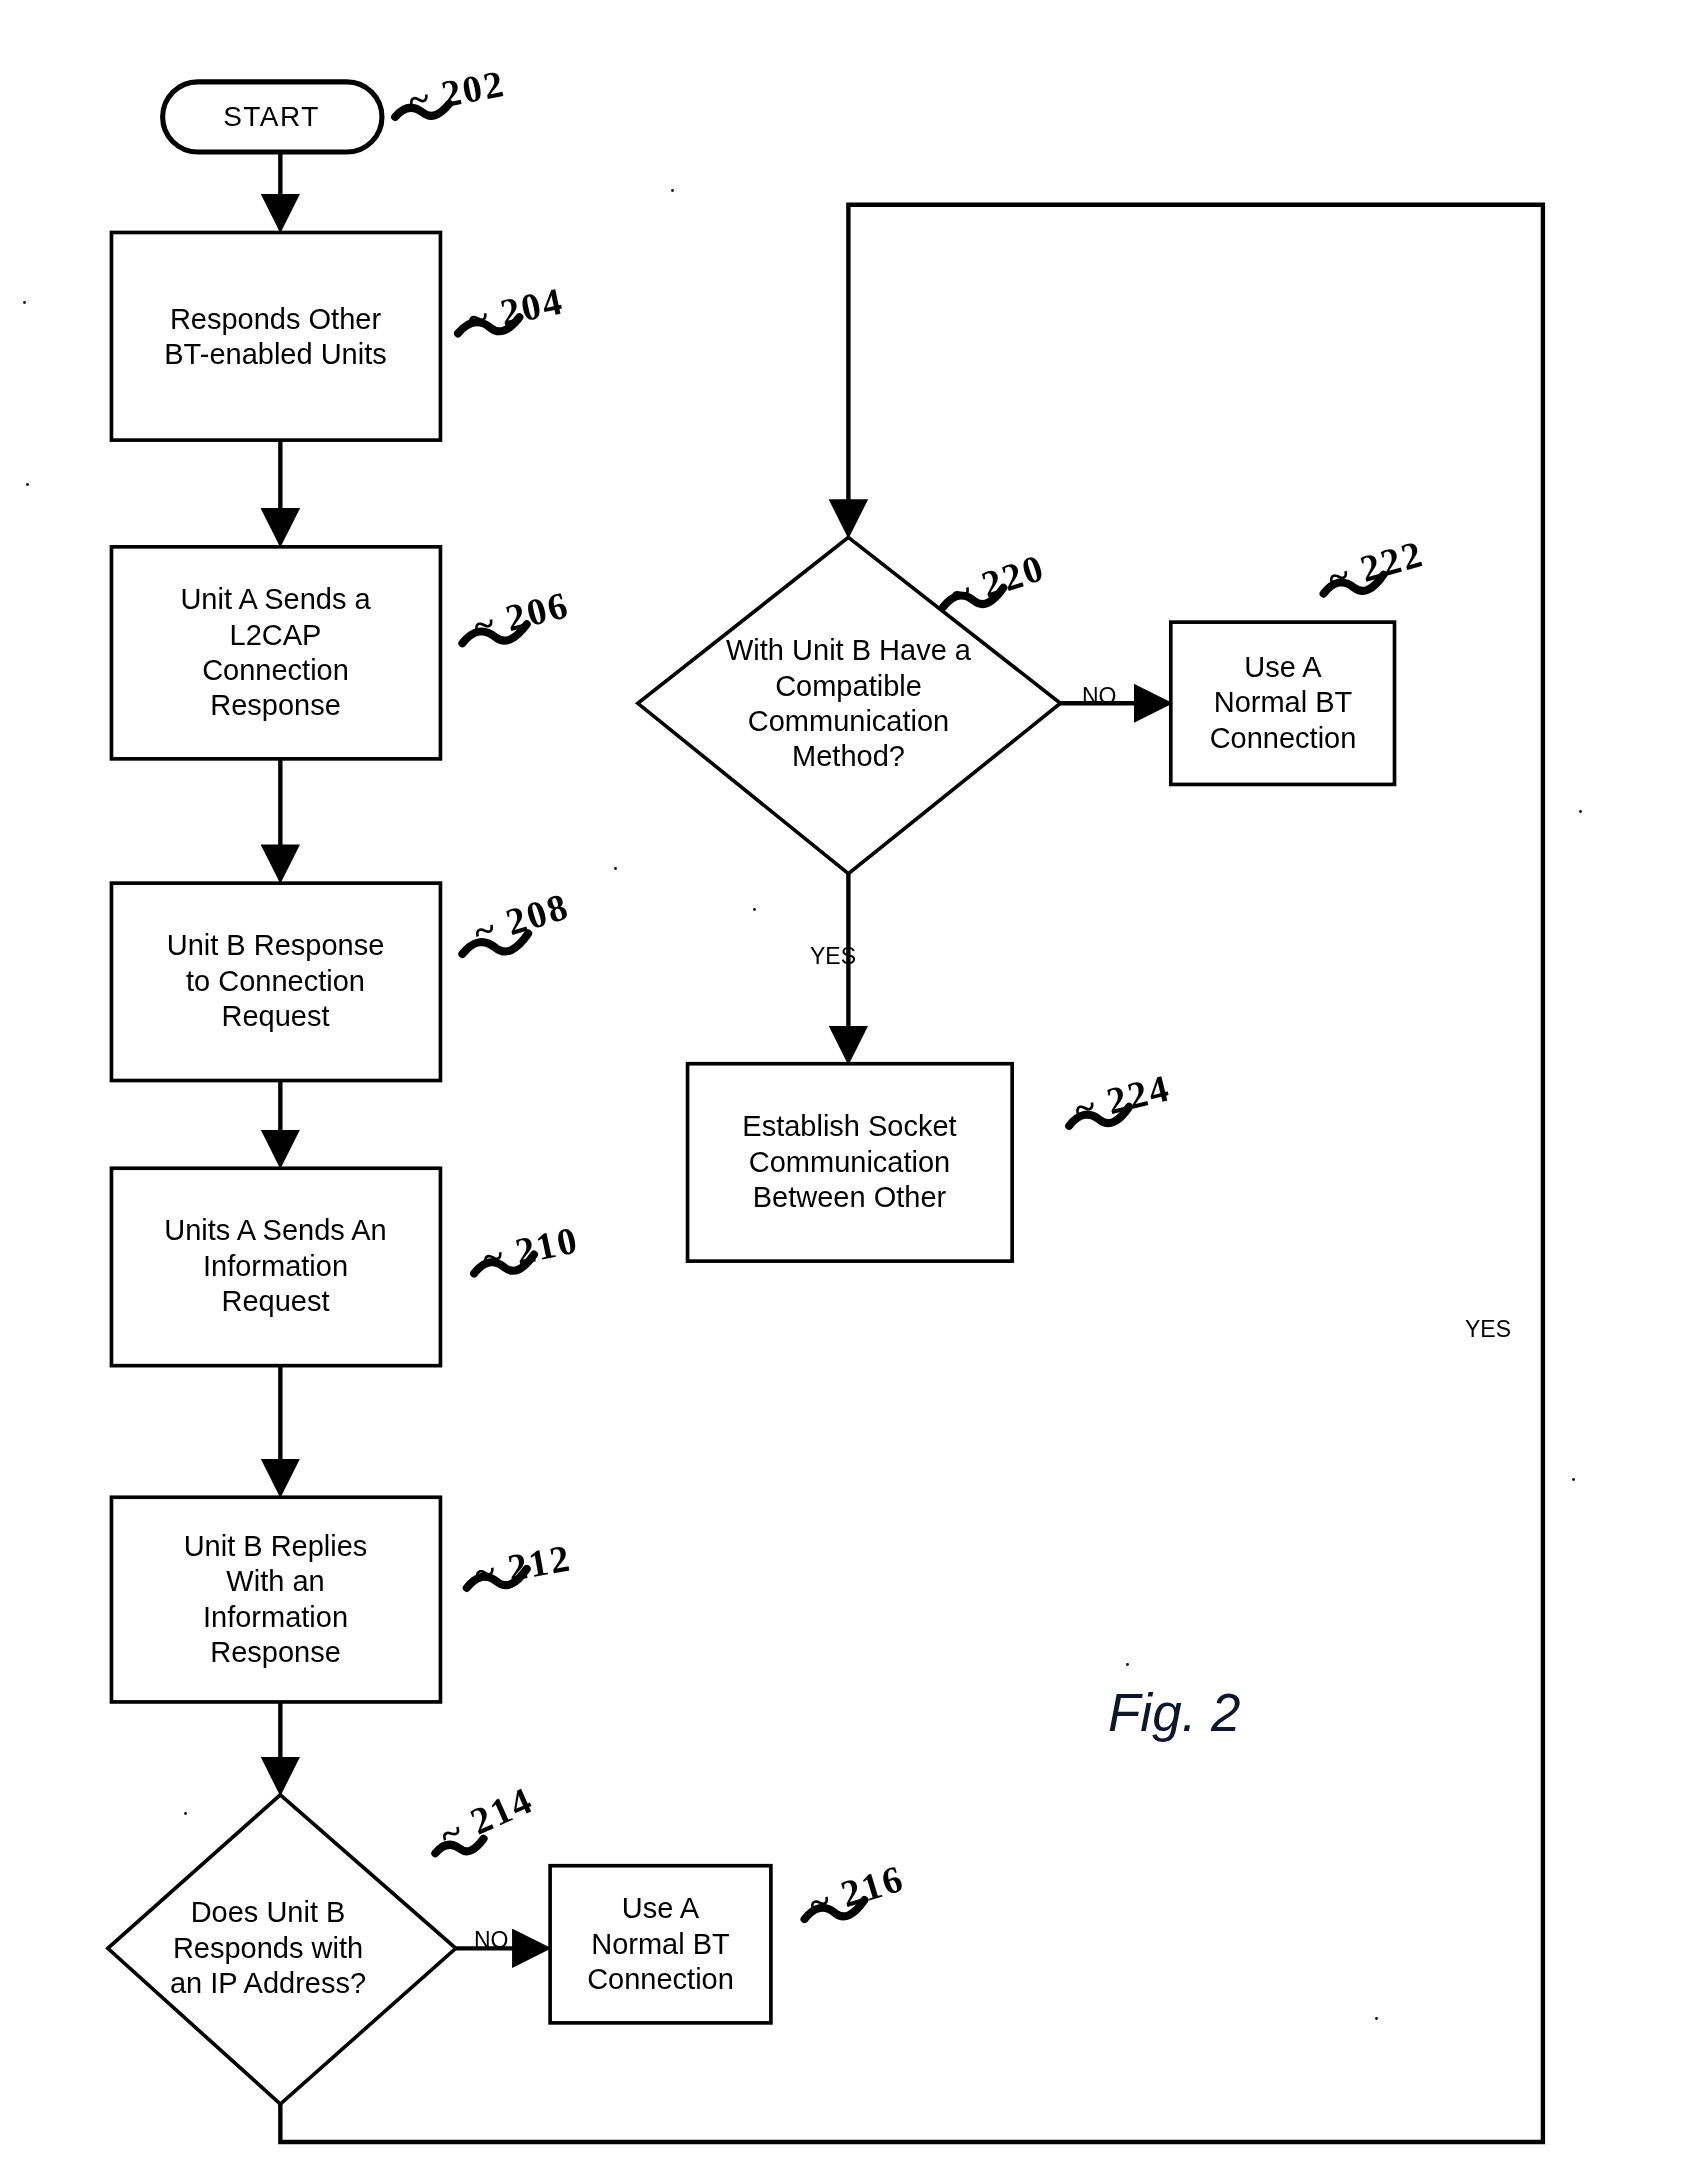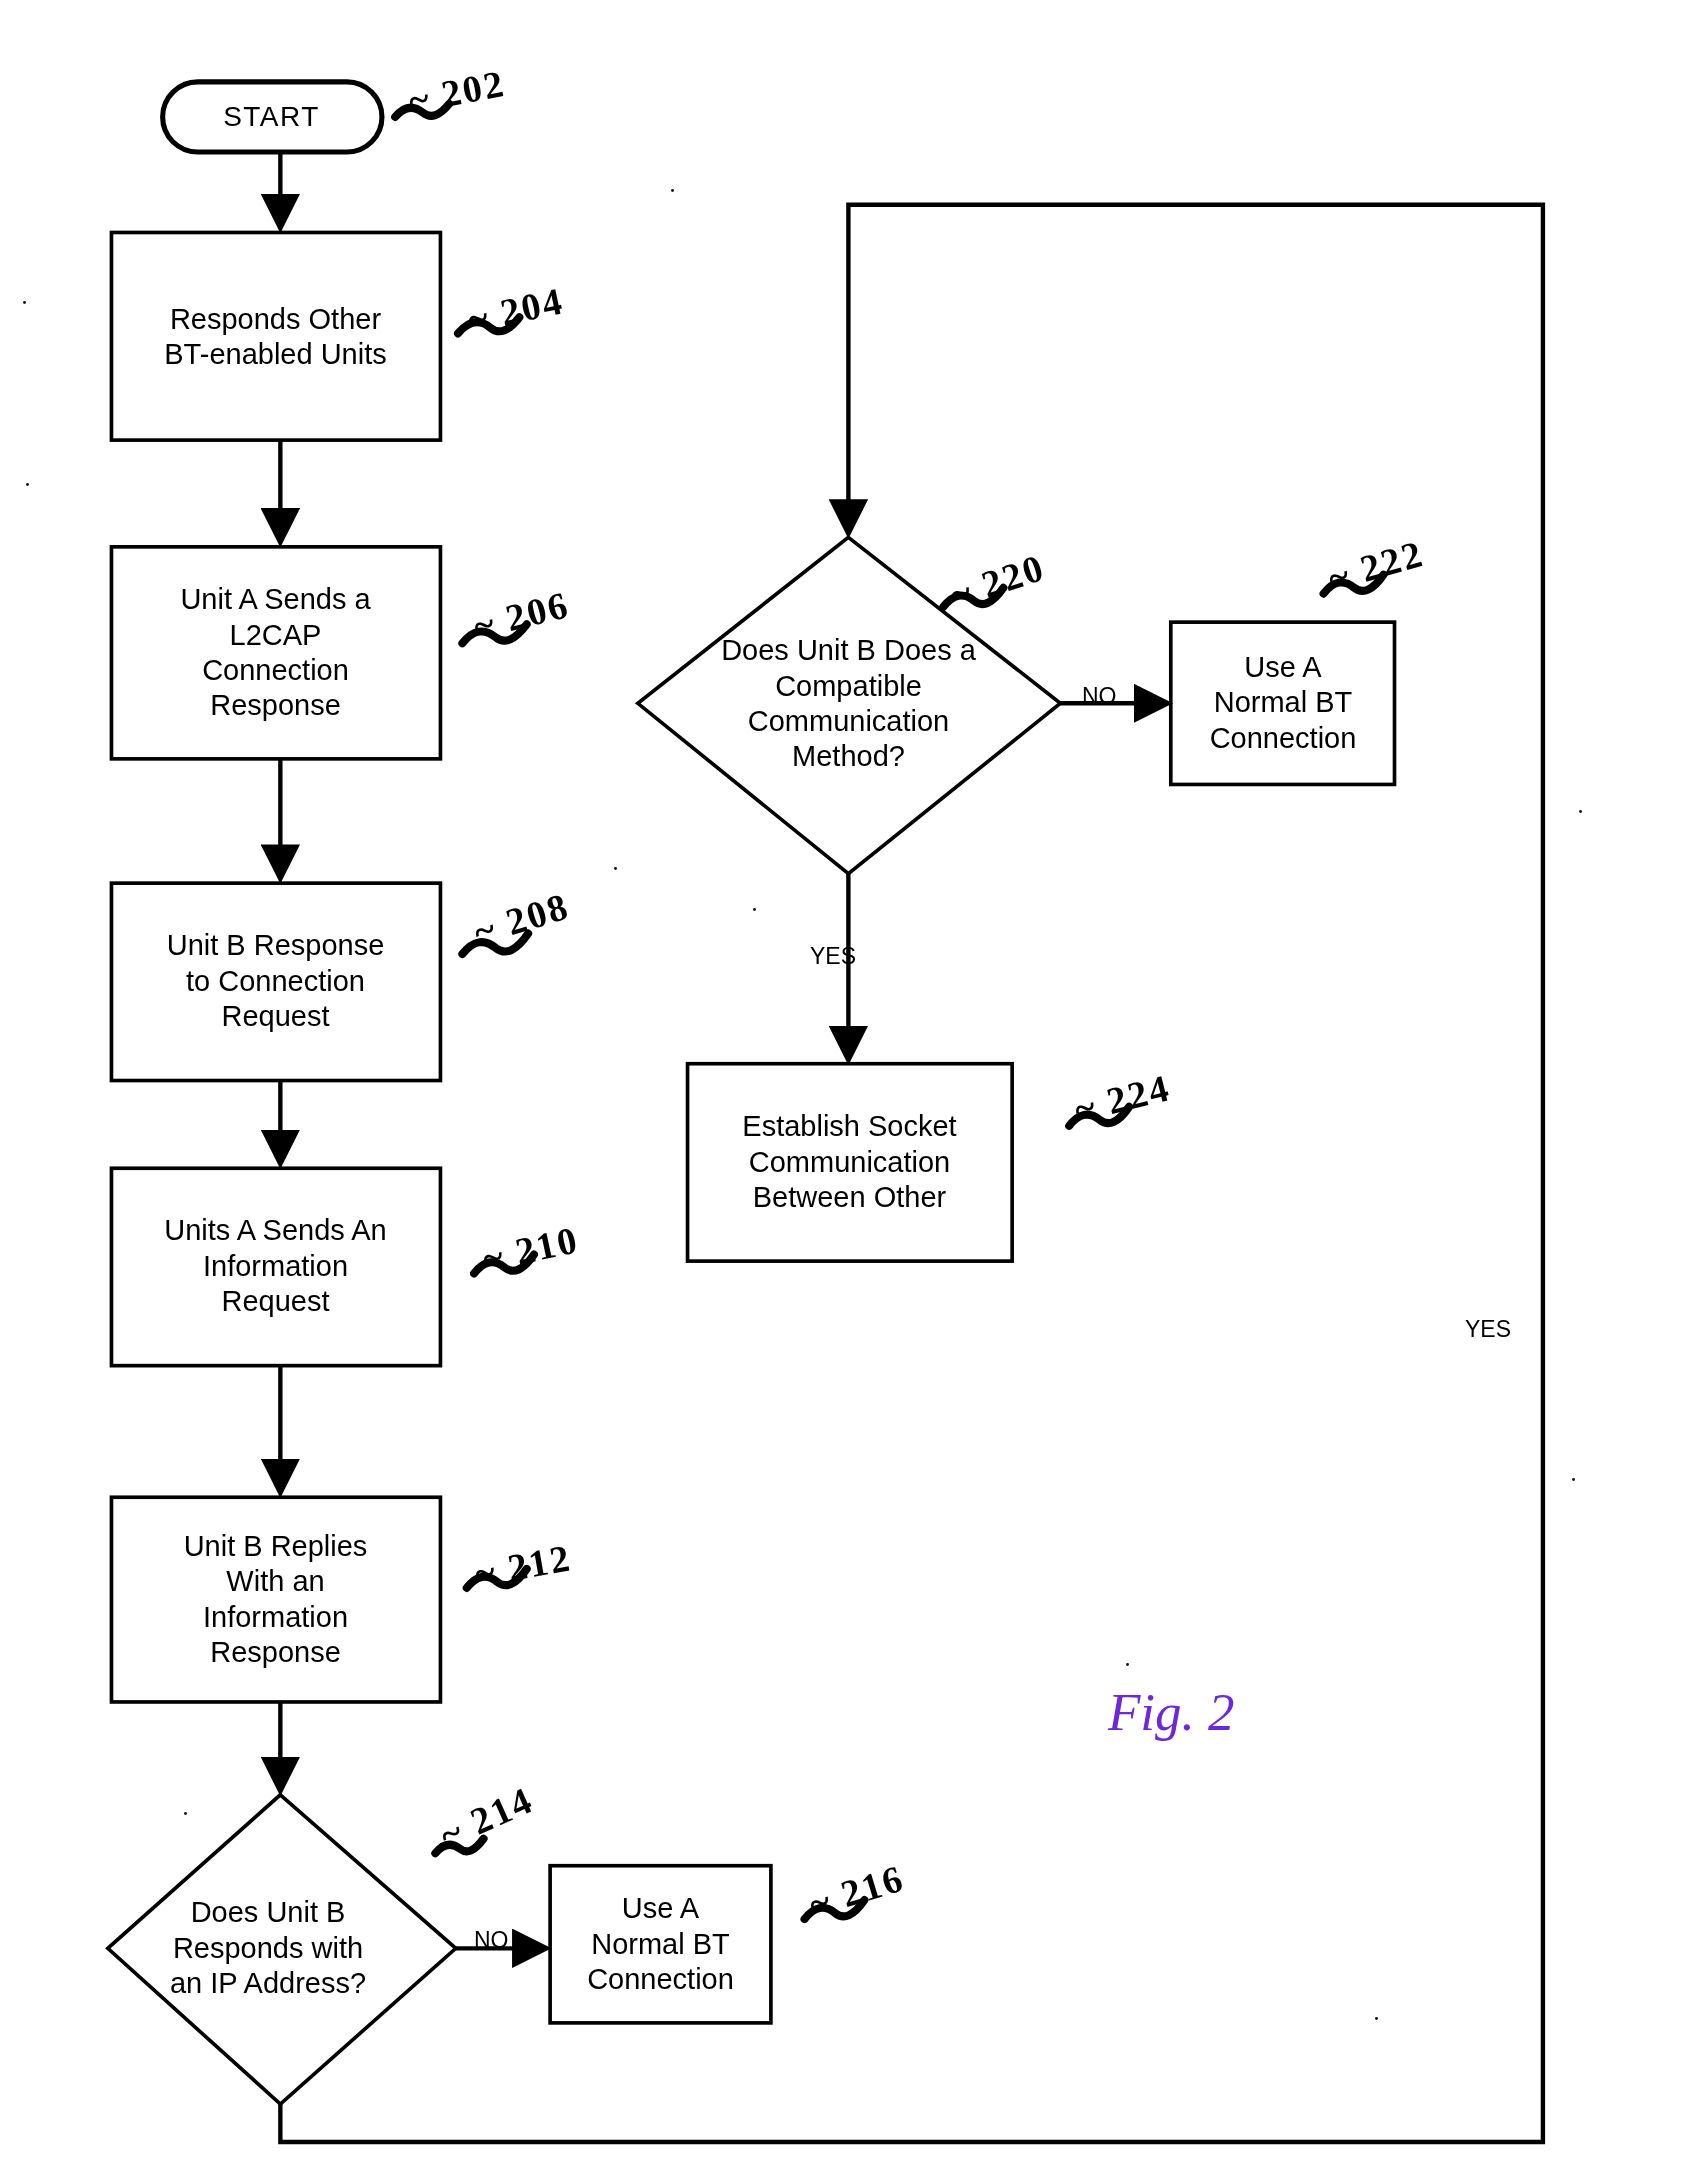--- a/index.html
+++ b/index.html
@@ -48,24 +48,24 @@
     position: absolute;
     font-family: "Liberation Serif", serif;
     font-size: 38px;
     font-weight: 700;
     color: #000000;
     white-space: nowrap;
     letter-spacing: 2.2px;
   }
   .fig-caption {
     position: absolute;
-    font-family: Liberation Serif, serif;
+    font-family: Liberation Sans, sans-serif;
     font-style: italic;
     font-size: 53px;
-    color: #6d28d9;
+    color: #0f172a;
     white-space: nowrap;
   }
   .speck {
     position: absolute;
     width: 2.9px;
     height: 2.9px;
     background: #1a1a1a;
     border-radius: 50%;
   }
 </style>
@@ -160,21 +160,21 @@
 Response</div>
 
   <div class="node-label" style="left:94px; top:1857px; width:348px; height:183px;">Does Unit B
 Responds with
 an IP Address?</div>
 
   <div class="node-label" style="left:550px; top:1866px; width:221px; height:157px;">Use A
 Normal BT
 Connection</div>
 
-  <div class="node-label" style="left:640px; top:611px; width:417px; height:186px;">Does Unit B Does a
+  <div class="node-label" style="left:640px; top:611px; width:417px; height:186px;">With Unit B Have a
 Compatible
 Communication
 Method?</div>
 
   <div class="node-label" style="left:1171px; top:622px; width:224px; height:162px;">Use A
 Normal BT
 Connection</div>
 
   <div class="node-label" style="left:687px; top:1064px; width:325px; height:197px;">Establish Socket
 Communication

